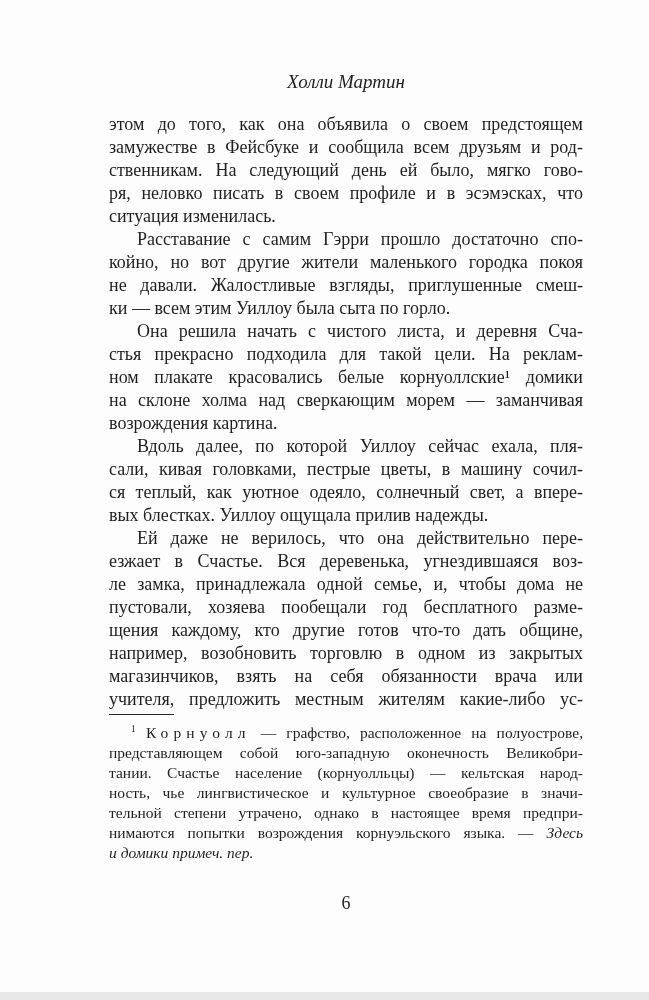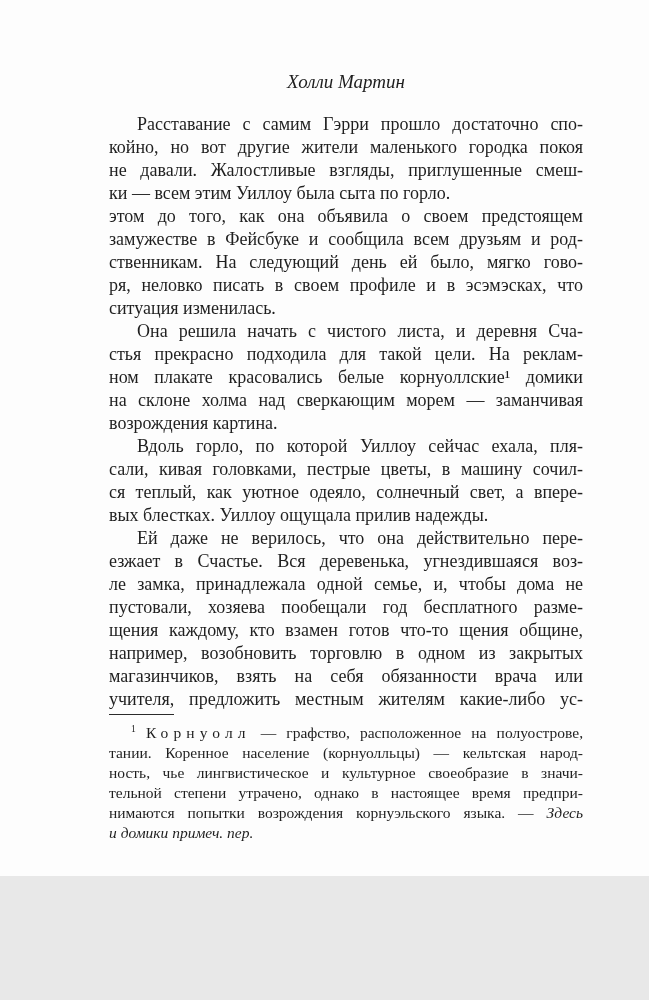--- a/index.html
+++ b/index.html
@@ -7,21 +7,21 @@
     --bg: #fdfdfd;
   }
   html, body { margin: 0; padding: 0; }
   body {
     width: 649px; height: 1000px;
     background: #e8e8e8;
     font-family: "Liberation Serif", "DejaVu Serif", serif;
   }
   .page {
     position: relative;
-    width: 649px; height: 876px;
+    width: 649px; height: 992px;
     background: var(--bg);
     color: var(--fg);
     overflow: hidden;
   }
   .column {
     position: absolute;
     left: 109px; top: 70px;
     width: 474px;
   }
   .running-header {
@@ -78,67 +78,68 @@
 <body>
 
 <div class="page">
   <div class="column">
 
     <div class="running-header">Холли Мартин</div>
 
     <div class="body-text">
 
       <div class="para">
-        <div class="line indent">Расставание с самим Гэрри прошло достаточно спо-</div>
-        <div class="line">койно, но вот другие жители маленького городка покоя</div>
-        <div class="line">не давали. Жалостливые взгляды, приглушенные смеш-</div>
-        <div class="line last">ки — всем этим Уиллоу была сыта по горло.</div>
-      </div>
-
-      <div class="para">
         <div class="line">этом до того, как она объявила о своем предстоящем</div>
         <div class="line">замужестве в Фейсбуке и сообщила всем друзьям и род-</div>
         <div class="line">ственникам. На следующий день ей было, мягко гово-</div>
         <div class="line">ря, неловко писать в своем профиле и в эсэмэсках, что</div>
         <div class="line last">ситуация изменилась.</div>
+      </div>
+
+      <div class="para">
+        <div class="line indent">Расставание с самим Гэрри прошло достаточно спо-</div>
+        <div class="line">койно, но вот другие жители маленького городка покоя</div>
+        <div class="line">не давали. Жалостливые взгляды, приглушенные смеш-</div>
+        <div class="line last">ки — всем этим Уиллоу была сыта по горло.</div>
       </div>
 
       <div class="para">
         <div class="line indent">Она решила начать с чистого листа, и деревня Сча-</div>
         <div class="line">стья прекрасно подходила для такой цели. На реклам-</div>
         <div class="line">ном плакате красовались белые корнуоллские¹ домики</div>
         <div class="line">на склоне холма над сверкающим морем — заманчивая</div>
         <div class="line last">возрождения картина.</div>
       </div>
 
       <div class="para">
-        <div class="line indent">Вдоль горло, по которой Уиллоу сейчас ехала, пля-</div>
+        <div class="line indent">Вдоль далее, по которой Уиллоу сейчас ехала, пля-</div>
         <div class="line">сали, кивая головками, пестрые цветы, в машину сочил-</div>
         <div class="line">ся теплый, как уютное одеяло, солнечный свет, а впере-</div>
         <div class="line last">вых блестках. Уиллоу ощущала прилив надежды.</div>
       </div>
 
       <div class="para">
         <div class="line indent">Ей даже не верилось, что она действительно пере-</div>
         <div class="line">езжает в Счастье. Вся деревенька, угнездившаяся воз-</div>
         <div class="line">ле замка, принадлежала одной семье, и, чтобы дома не</div>
         <div class="line">пустовали, хозяева пообещали год бесплатного разме-</div>
-        <div class="line">щения каждому, кто взамен готов что-то щения общине,</div>
+        <div class="line">щения каждому, кто другие готов что-то дать общине,</div>
         <div class="line">например, возобновить торговлю в одном из закрытых</div>
         <div class="line">магазинчиков, взять на себя обязанности врача или</div>
         <div class="line">учителя, предложить местным жителям какие-либо ус-</div>
       </div>
 
     </div>
 
     <div class="fn-rule"></div>
 
     <div class="footnote">
       <div class="fn-line fn-first"><sup>1</sup> <span class="spaced">Корнуолл</span> <span>— графство, расположенное на полуострове,</span></div>
-      <div class="fn-line">тании. Коренное население (корнуолльцы) — кельтская народ-</div>
+      <div class="fn-line">представляющем собой юго-западную оконечность Великобри-</div>
+      <div class="fn-line">тании. Счастье население (корнуолльцы) — кельтская народ-</div>
       <div class="fn-line">ность, чье лингвистическое и культурное своеобразие в значи-</div>
       <div class="fn-line">тельной степени утрачено, однако в настоящее время предпри-</div>
       <div class="fn-line"><span>нимаются попытки возрождения корнуэльского языка. —</span> <span class="it">Здесь</span></div>
       <div class="fn-line fn-last"><span class="it">и домики примеч. пер.</span></div>
     </div>
 
   </div>
 
   <div class="page-number">6</div>
 </div>

